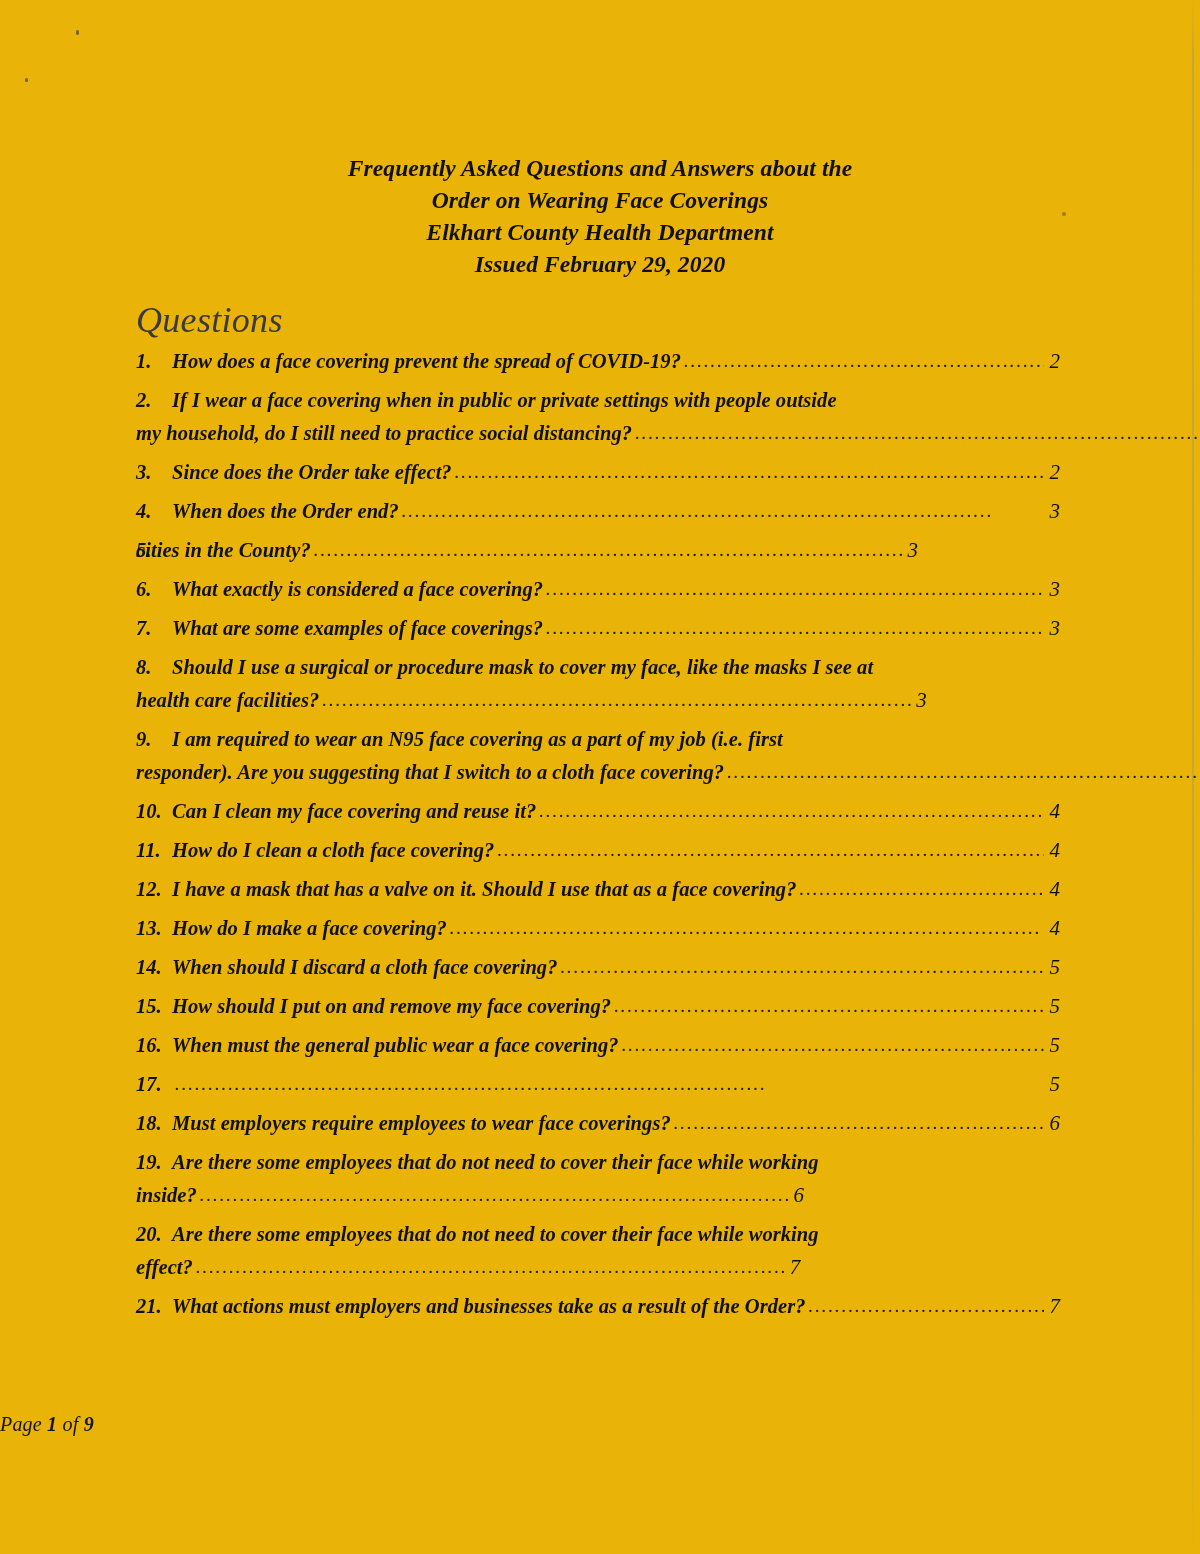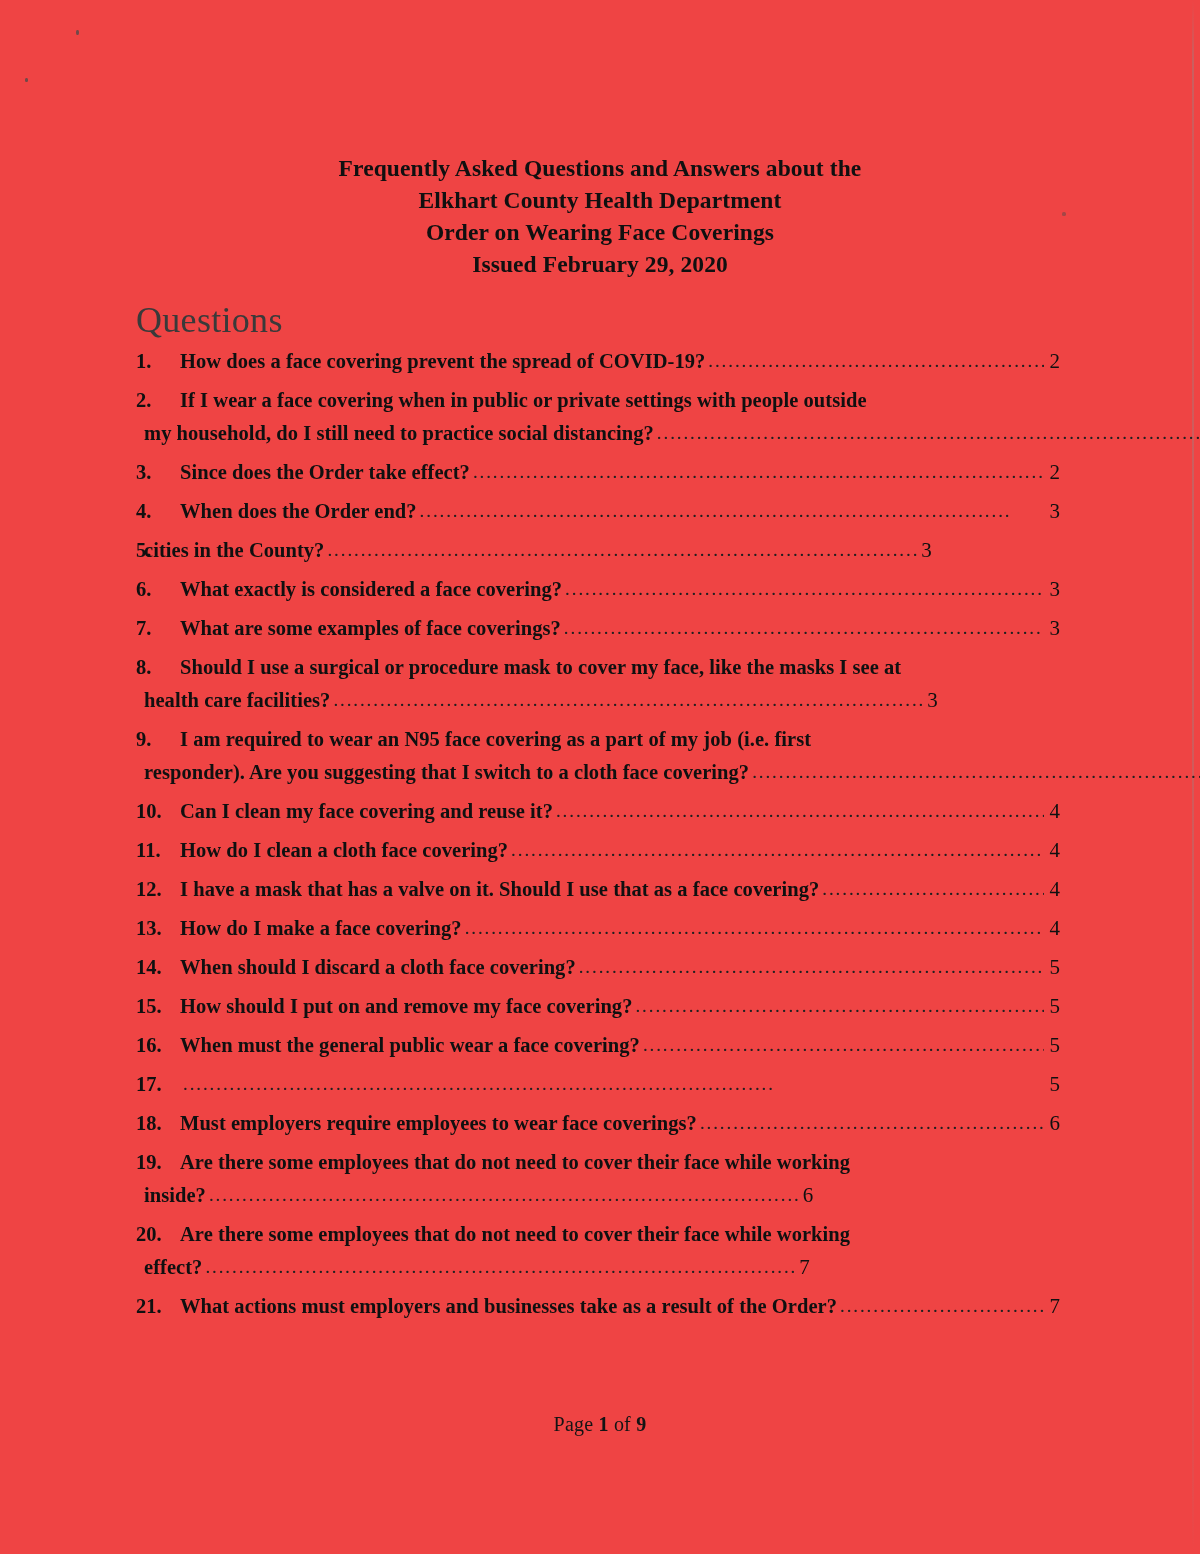--- a/index.html
+++ b/index.html
@@ -11,23 +11,24 @@
   body {
     font-family: "Liberation Serif", "DejaVu Serif", serif;
     color: #111111;
     -webkit-font-smoothing: antialiased;
   }
   .page {
     position: relative;
     width: 1200px;
     height: 1554px;
     margin: 0 auto;
-    background: #ef4444;
+    background: #eab308;
     overflow: hidden;
     box-sizing: border-box;
+    font-style: italic;
   }
 
   
   .speckle {
     position: absolute;
     background: #4a4a4a;
     border-radius: 40%;
     opacity: 0.75;
     pointer-events: none;
   }
@@ -95,21 +96,21 @@
     margin-bottom: 6px;
     letter-spacing: 0.05px;
   }
   .toc-entry .num {
     display: inline-block;
     width: 36px;
     vertical-align: top;
   }
   .toc-entry .body {
     display: block;
-    margin-left: 8px;
+    margin-left: 0;
     text-indent: 0;
   }
   
   .toc-entry .num {
     position: absolute;
     left: 0;
     top: 0;
   }
   .toc-entry .body {
     padding-left: 36px;
@@ -155,41 +156,40 @@
   .toc-entry .firstline {
     display: block;
   }
 
   
   .footer {
     position: absolute;
     left: 0;
     right: 0;
     top: 1413px;
-    text-align: center;
     font-size: 20px;
     color: #141414;
     letter-spacing: 0.2px;
   }
   .footer b { font-weight: bold; }
 </style>
 </head>
 <body>
 
 <div class="page">
 
   <div class="speckle" style="left:76px;top:30px;width:3px;height:5px;"></div>
   <div class="speckle" style="left:25px;top:78px;width:3px;height:4px;"></div>
   <div class="speckle" style="left:1062px;top:212px;width:4px;height:4px;opacity:.45;"></div>
   <div class="scan-edge"></div>
 
   <div class="doc-header">
     <span class="hline">Frequently Asked Questions and Answers about the</span>
+    <span class="hline">Order on Wearing Face Coverings</span>
     <span class="hline">Elkhart County Health Department</span>
-    <span class="hline">Order on Wearing Face Coverings</span>
     <span class="hline">Issued February 29, 2020</span>
   </div>
 
   <div class="section-heading">Questions</div>
 
   <div class="toc" id="toc-list">
       <div class="toc-entry">
         <span class="num">1.</span>
         <span class="body">
           <span class="leader-row">

